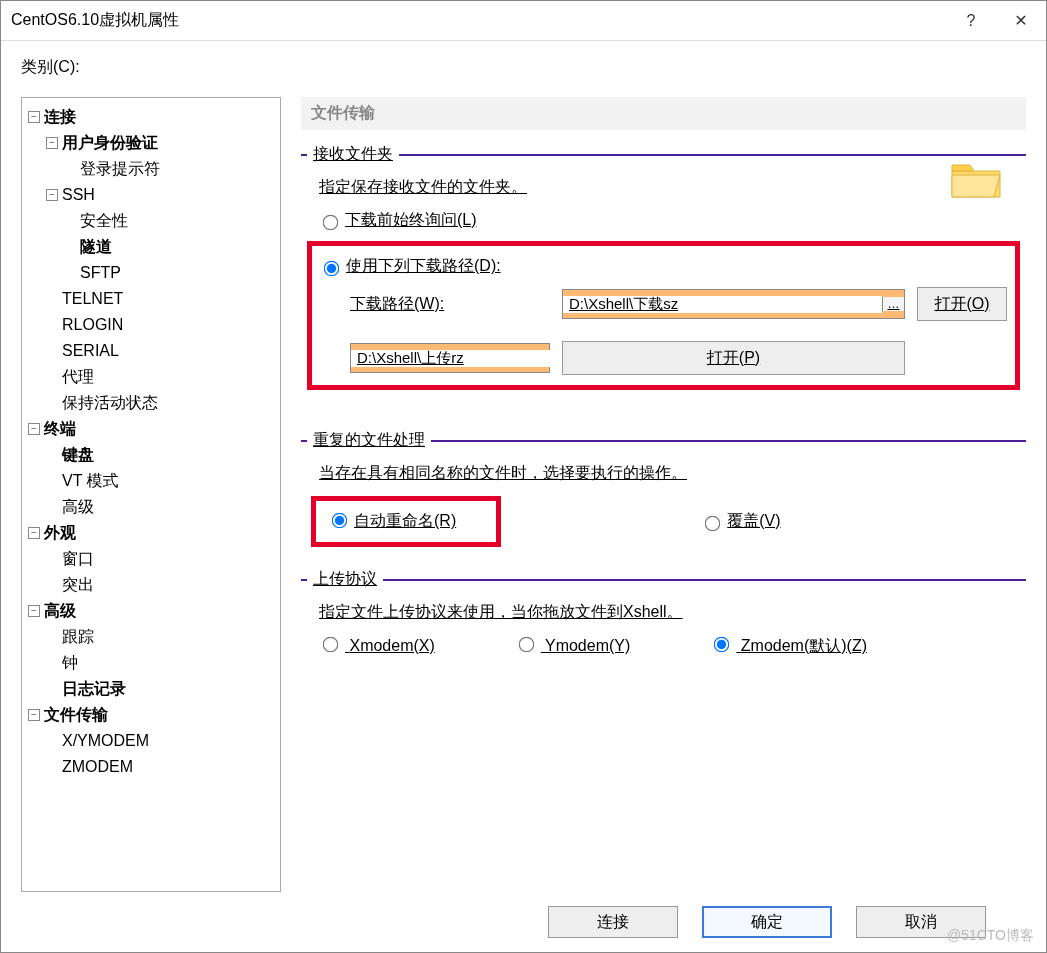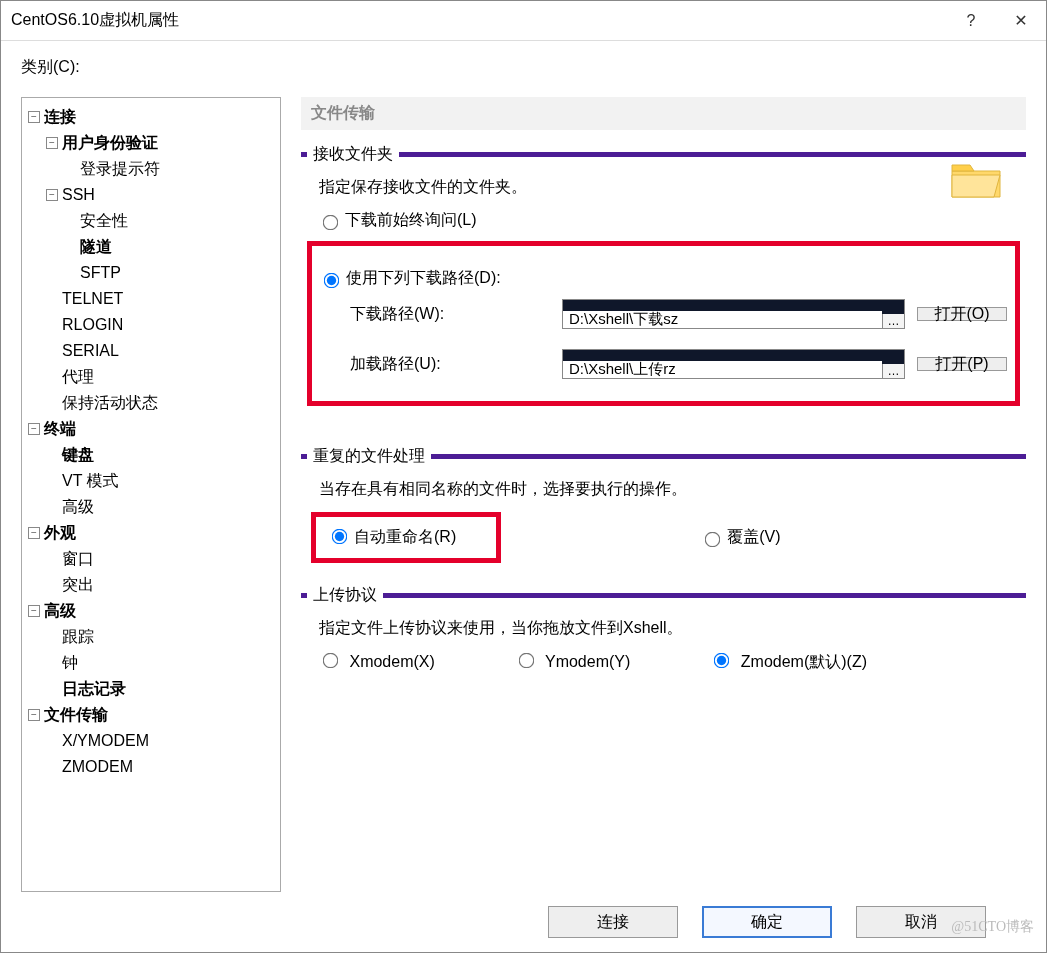--- a/index.html
+++ b/index.html
@@ -88,23 +88,24 @@
   }
   .section-header {
     background: #f2f2f2;
     padding: 6px 10px;
     color: #888;
     font-weight: 600;
     margin-bottom: 14px;
   }
   fieldset {
     border: none;
-    border-top: 5px solid #4c1d95;
+    border-top: 2px solid #4c1d95;
     margin: 0 0 16px 0;
     padding: 12px 6px 6px 6px;
+    text-decoration: underline;
   }
   fieldset > legend {
     padding: 0 6px;
     color: #000;
   }
   .desc {
     margin-left: 12px;
     margin-bottom: 12px;
   }
   .radio-row, .row-inline {
@@ -117,58 +118,58 @@
   .folder-icon {
     position: absolute;
     right: 24px;
     top: 64px;
     width: 52px;
     height: 38px;
   }
   .folder-icon svg { width: 100%; height: 100%; }
   .highlight-box {
     border: 5px solid #e4002b;
-    padding: 22px 8px;
+    padding: 10px 8px;
     margin-bottom: 18px;
   }
   .path-grid {
     display: grid;
     grid-template-columns: 200px 1fr 90px;
     grid-row-gap: 20px;
     grid-column-gap: 12px;
     align-items: center;
     margin-left: 30px;
     margin-top: 10px;
   }
   .path-input {
     height: 30px;
     border: 1px solid #888;
     display: flex;
-    align-items: flex-end;
-    background: #0f172a;
+    align-items: center;
+    background: #fdba74;
   }
   .path-input input {
     flex: 1;
     border: none;
     padding: 0 6px;
     font-family: inherit;
     font-size: 15px;
     outline: none;
   }
   .path-input .dots {
     width: 22px;
     display: flex;
     align-items: center;
     justify-content: center;
     border-left: 1px solid #888;
     background: #f4f4f4;
     font-size: 12px;
   }
   .btn {
-    height: 14px;
+    height: 34px;
     border: 1px solid #999;
     background: #eee;
     display: flex;
     align-items: center;
     justify-content: center;
     padding: 0 10px;
   }
   .dup-row { display:flex; margin-left:4px; }
   .dup-auto-wrap {
     border: 5px solid #e4002b;
@@ -194,25 +195,24 @@
     border: 1px solid #999;
     background:#eee;
     display:flex; align-items:center; justify-content:center;
   }
   .big-btn.primary {
     border: 2px solid #3a7bd5;
     background: #f4f8ff;
   }
   .watermark {
     position:absolute;
-    right: 12px; bottom: 16px;
+    right: 12px; bottom: 7px;
     color:#bbb;
     font-size: 14px;
     pointer-events:none;
-    font-family:Liberation Serif, serif;
   }
 </style>
 </head>
 <body>
 
 <div class="window">
 
   <div class="titlebar">
     <div class="title">CentOS6.10虚拟机属性</div>
     <div class="ctrlbtn">?</div>
@@ -427,21 +427,20 @@
             </label>
 
             <div class="path-grid">
               <div>下载路径(W):</div>
               <div class="path-input">
                 <input type="text" value="D:\Xshell\下载sz" style="">
                 <div class="dots">…</div>
               </div>
               <div class="btn">打开(O)</div>
 
-              <div>加载路径(U):</div>
               <div class="path-input">
                 <input type="text" value="D:\Xshell\上传rz" style="">
                 <div class="dots">…</div>
               </div>
               <div class="btn">打开(P)</div>
             </div>
           </div>
         </fieldset>
 
         <fieldset>

